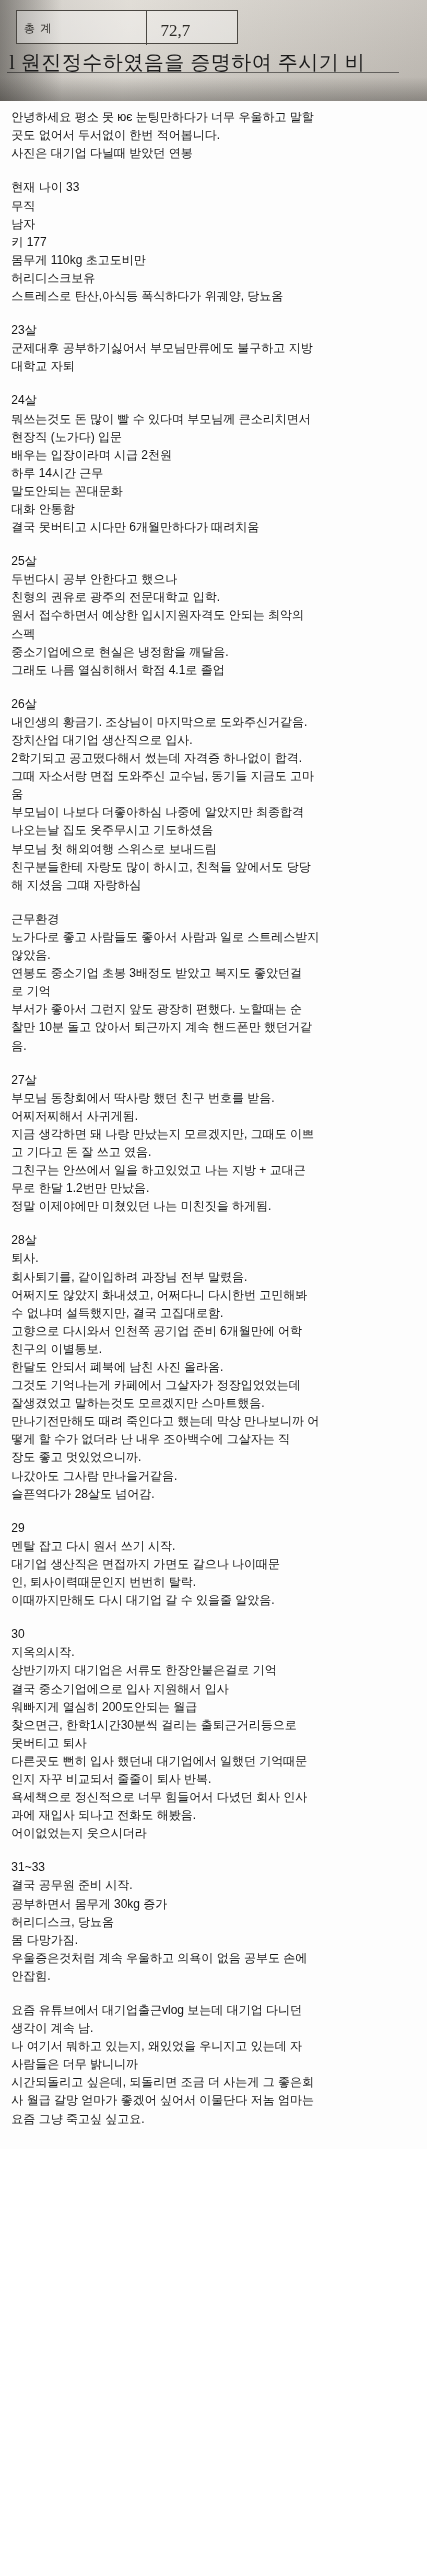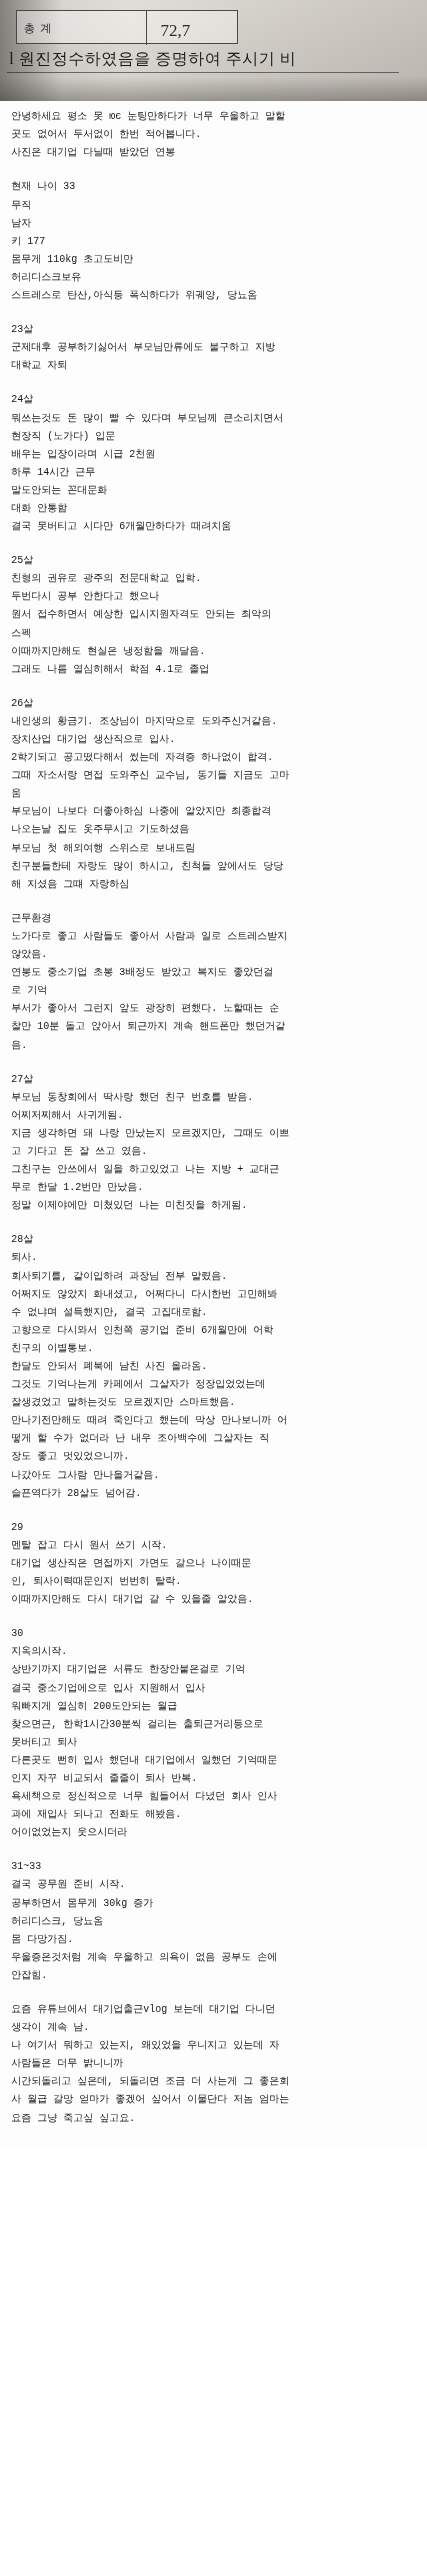--- a/index.html
+++ b/index.html
@@ -67,39 +67,38 @@
   .receipt-box .vline {
     position: absolute;
     left: 129px; top: 0; width: 1px; height: 34px;
     background: #4a4742;
   }
   .handwriting {
     position: absolute;
     left: 9.3px; top: 49px;
     width: 412px;
     font-family: "Liberation Serif", serif;
-    font-size: 16px;
+    font-size: 20px;
     color: #1a1a1a;
     letter-spacing: 0.5px;
     white-space: nowrap;
   }
   .hand-underline {
     position: absolute;
     left: 7.2px; top: 72px;
     width: 392px; height: 1px;
     background: rgba(20,20,20,0.55);
   }
 
   
   .content {
     padding: 8.2px 11.3px 20.6px 11.3px;
-    font-size: 10px;
+    font-size: 12px;
     line-height: 16px;
     color: #151515;
-    font-family: Liberation Mono, monospace;
   }
   .para {
     margin: 0 0 2.1px 0;
     white-space: pre-wrap;
     word-break: break-all;
   }
   .blank {
     height: 16px;
   }
 </style>
@@ -142,25 +141,25 @@
         <div class="para">24살</div>
         <div class="para">뭐쓰는것도 돈 많이 빨 수 있다며 부모님께 큰소리치면서</div>
         <div class="para">현장직 (노가다) 입문</div>
         <div class="para">배우는 입장이라며 시급 2천원</div>
         <div class="para">하루 14시간 근무</div>
         <div class="para">말도안되는 꼰대문화</div>
         <div class="para">대화 안통함</div>
         <div class="para">결국 못버티고 시다만 6개월만하다가 때려치움</div>
         <div class="blank"></div>
         <div class="para">25살</div>
+        <div class="para">두번다시 공부 안한다고 했으나</div>
         <div class="para">친형의 권유로 광주의 전문대학교 입학.</div>
-        <div class="para">두번다시 공부 안한다고 했으나</div>
         <div class="para">원서 접수하면서 예상한 입시지원자격도 안되는 최악의</div>
         <div class="para">스펙</div>
-        <div class="para">이때까지만해도 현실은 냉정함을 깨달음.</div>
+        <div class="para">중소기업에으로 현실은 냉정함을 깨달음.</div>
         <div class="para">그래도 나름 열심히해서 학점 4.1로 졸업</div>
         <div class="blank"></div>
         <div class="para">26살</div>
         <div class="para">내인생의 황금기. 조상님이 마지막으로 도와주신거같음.</div>
         <div class="para">장치산업 대기업 생산직으로 입사.</div>
         <div class="para">2학기되고 공고떴다해서 썼는데 자격증 하나없이 합격.</div>
         <div class="para">그때 자소서랑 면접 도와주신 교수님, 동기들 지금도 고마</div>
         <div class="para">움</div>
         <div class="para">부모님이 나보다 더좋아하심 나중에 알았지만 최종합격</div>
         <div class="para">나오는날 집도 옷주무시고 기도하셨음</div>

